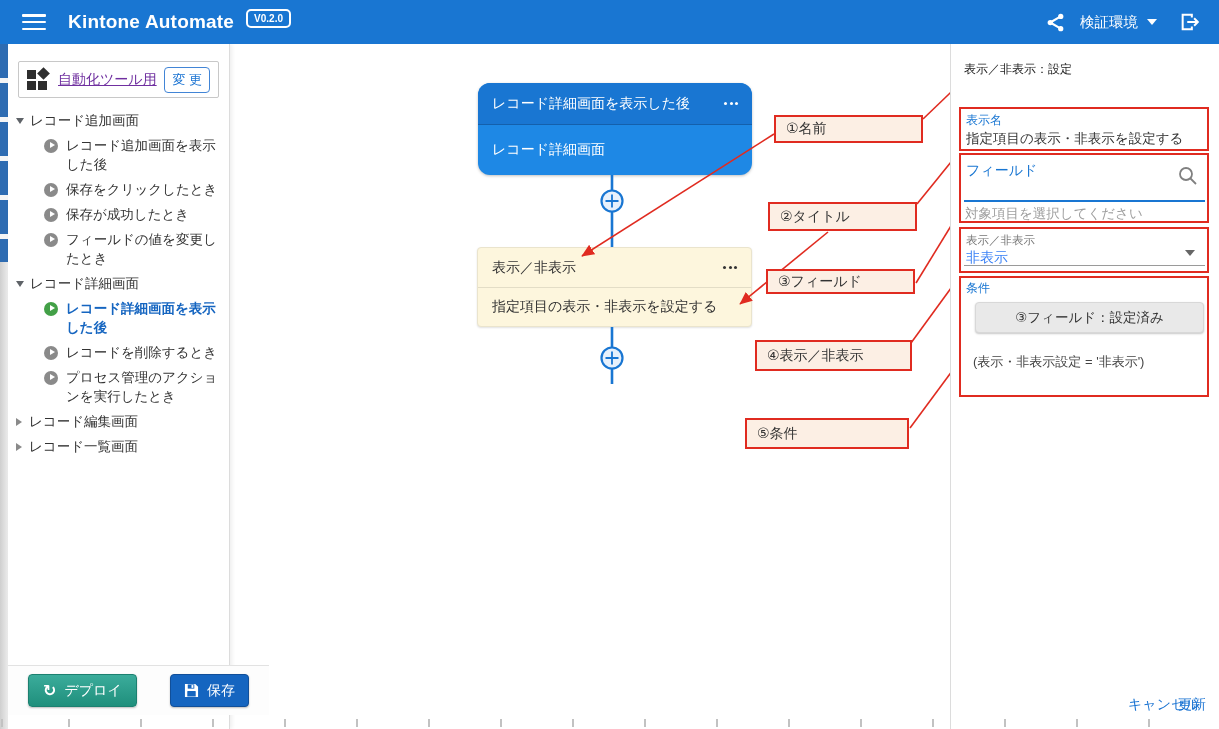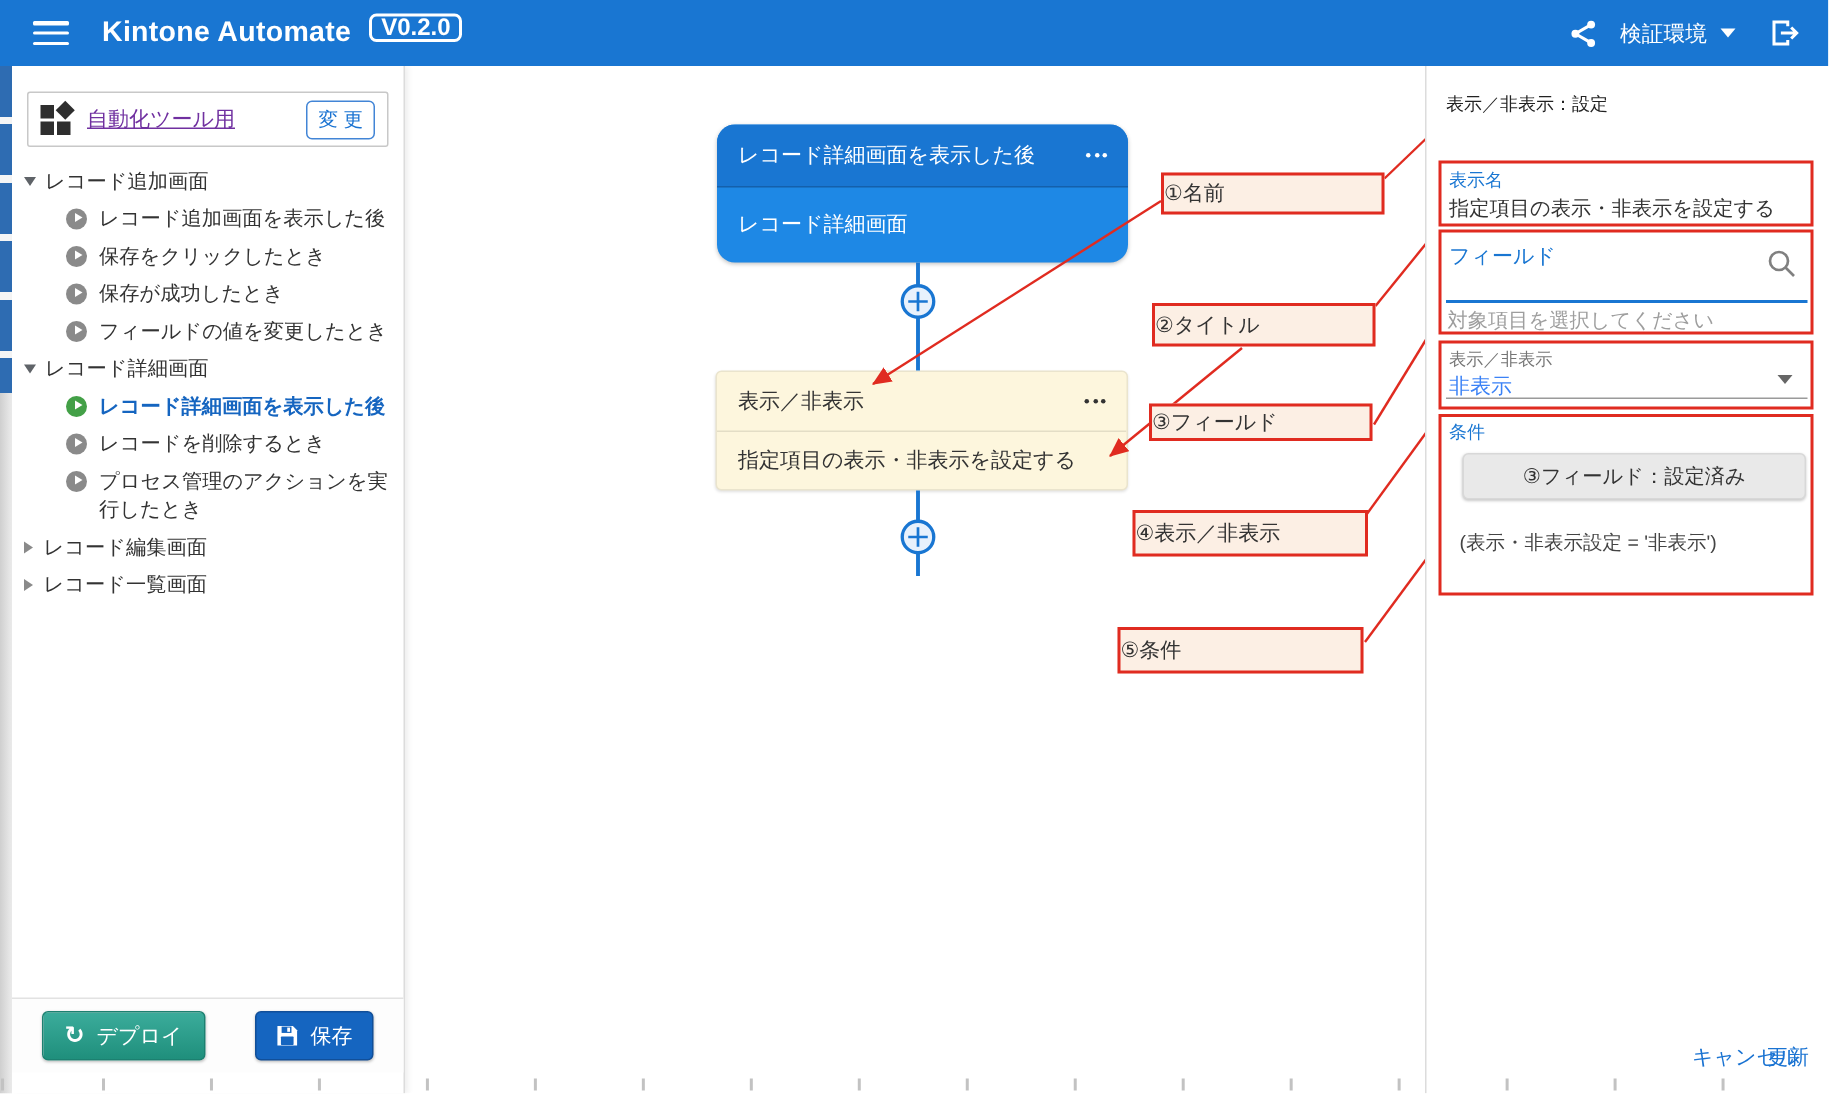--- a/index.html
+++ b/index.html
@@ -12,38 +12,38 @@
   
   .hdr {
     position:absolute; left:0; top:0; width:1219px; height:44px;
     background:#1976d2; display:flex; align-items:center; padding:0 18px;
     color:#fff; z-index:30;
   }
   .hamburger { width:24px; height:16px; display:flex; flex-direction:column; justify-content:space-between; cursor:pointer; margin-left:4px; }
   .hamburger i { display:block; height:2.5px; background:#fff; border-radius:1px; }
   .hdr-title { font-size:19px; font-weight:bold; margin-left:22px; letter-spacing:.2px; }
   .ver-badge {
-    margin-left:12px; margin-top:-8px; font-size:16px; font-weight:bold;
+    margin-left:12px; margin-top:-8px; font-size:10px; font-weight:bold;
     border:2px solid #fff; border-radius:5px; padding:0 6px; line-height:15px;
   }
   .hdr-right { margin-left:auto; display:flex; align-items:center; gap:14px; }
   .env { display:flex; align-items:center; gap:9px; cursor:pointer; }
   .env-label { font-size:14.5px; }
   .caret-w { width:0; height:0; border-left:5px solid transparent; border-right:5px solid transparent; border-top:6px solid #fff; }
   .hicon { display:block; cursor:pointer; }
   
   .left-strip { position:absolute; left:0; top:44px; width:8px; height:685px; background:#ececec; z-index:5; }
   .left-strip .seg {
     height:218px;
     background:repeating-linear-gradient(to bottom,#2e6cb2 0 34px,#f5f5f5 34px 39px);
   }
   .left-strip .rest { height:100%; background:linear-gradient(to right,#cfcfcf,#ececec); }
   
   .sidebar {
-    position:absolute; left:8px; top:44px; width:262px; height:685px;
+    position:absolute; left:8px; top:44px; width:222px; height:685px;
     background:#fff; border-right:1px solid #dcdcdc; box-shadow:2px 0 4px rgba(0,0,0,.07);
     z-index:10;
   }
   .app-box {
     margin:17px 10px 0 10px; height:37px; border:1px solid #c8c8c8; border-radius:2px;
     display:flex; align-items:center; padding:0 8px; background:#fff;
   }
   .app-ico { position:relative; width:21px; height:21px; flex:0 0 21px; }
   .app-ico i { position:absolute; background:#2e2e2e; }
   .app-ico .s1 { left:0; top:1px; width:9px; height:9px; }
@@ -91,21 +91,21 @@
   .node.blue .node-h { height:42px; background:#1976d2; border-bottom:1px solid rgba(0,0,0,.18); }
   .node.blue .node-b { height:49px; }
   .node.yellow { left:477px; top:247px; width:275px; height:80px; background:#fdf6dd; color:#333; border:1px solid #eae4cd; border-radius:4px; box-shadow:0 1px 2px rgba(0,0,0,.12); }
   .node.yellow .node-h { height:40px; border-bottom:1px solid #e3ddc6; }
   .node.yellow .node-b { height:38px; }
   .dots { margin-left:auto; display:flex; gap:2.5px; cursor:pointer; padding:4px 0; }
   .dots i { width:3px; height:3px; border-radius:50%; background:currentColor; }
   
   .ann {
     position:absolute; background:#fcefe4; border:2px solid #e02b20;
-    font-size:14px; color:#333; display:flex; align-items:center; 
+    font-size:14px; color:#333; display:flex; align-items:center; padding-left:10px;
     z-index:8;
   }
   
   .overlay { position:absolute; left:0; top:0; width:1219px; height:729px; z-index:7; pointer-events:none; }
   
   .panel {
     position:absolute; left:950px; top:44px; width:269px; height:685px;
     background:#fff; border-left:1px solid #dcdcdc; z-index:10;
   }
   .p-title { position:absolute; left:13px; top:17px; font-size:12px; color:#222; }

